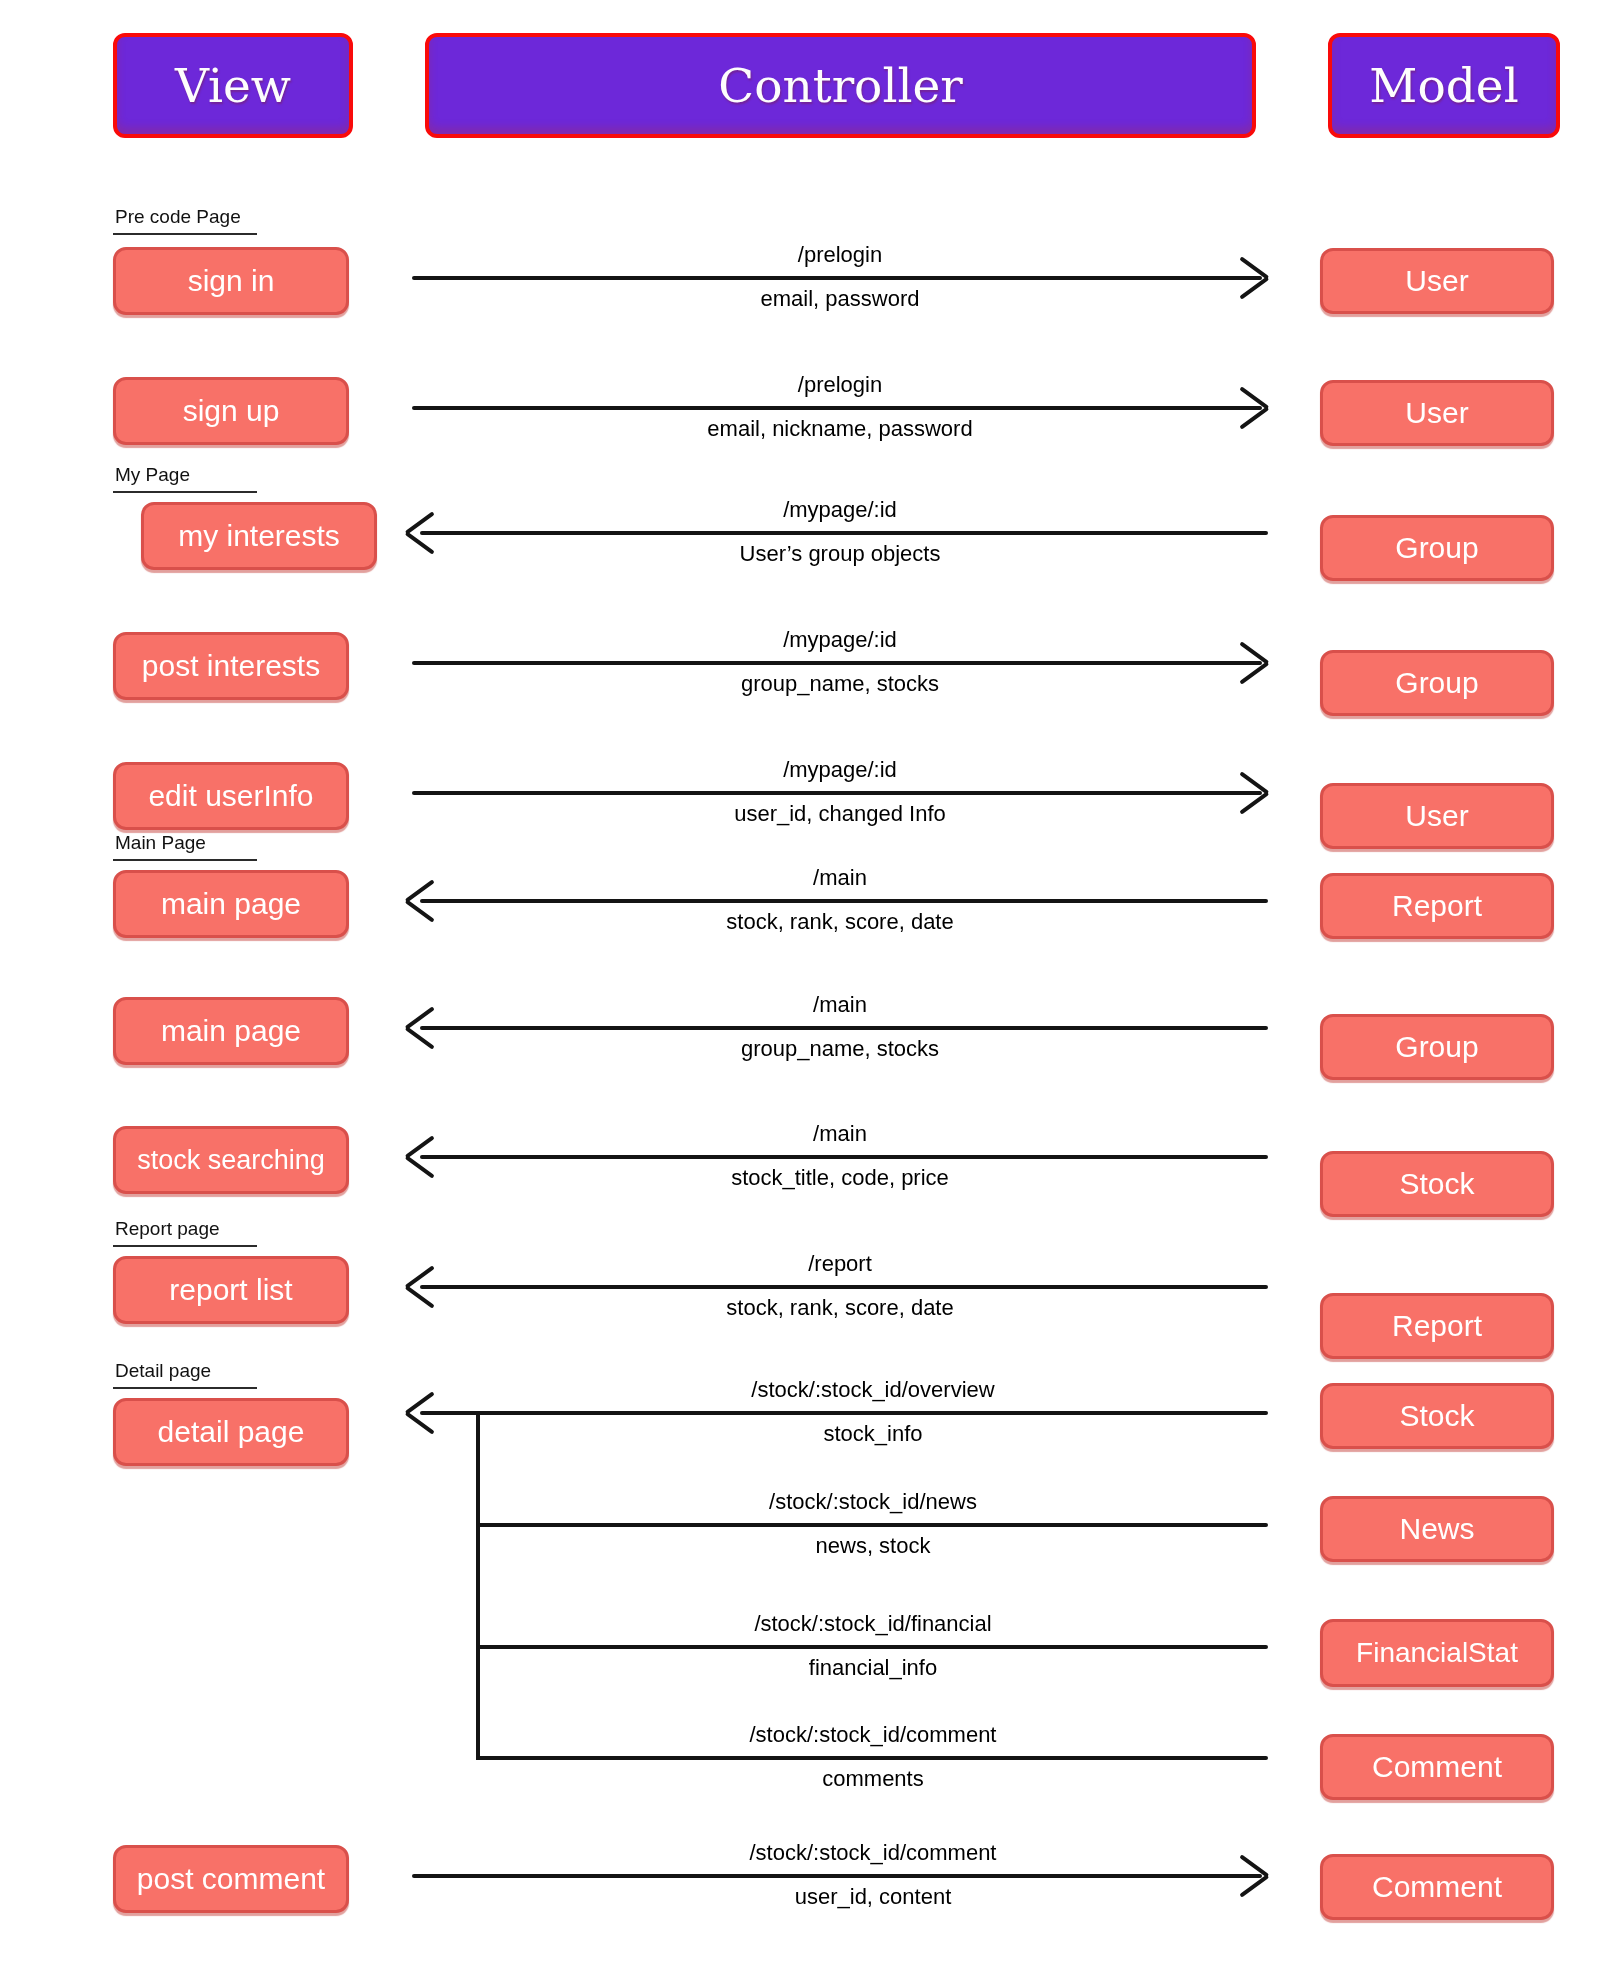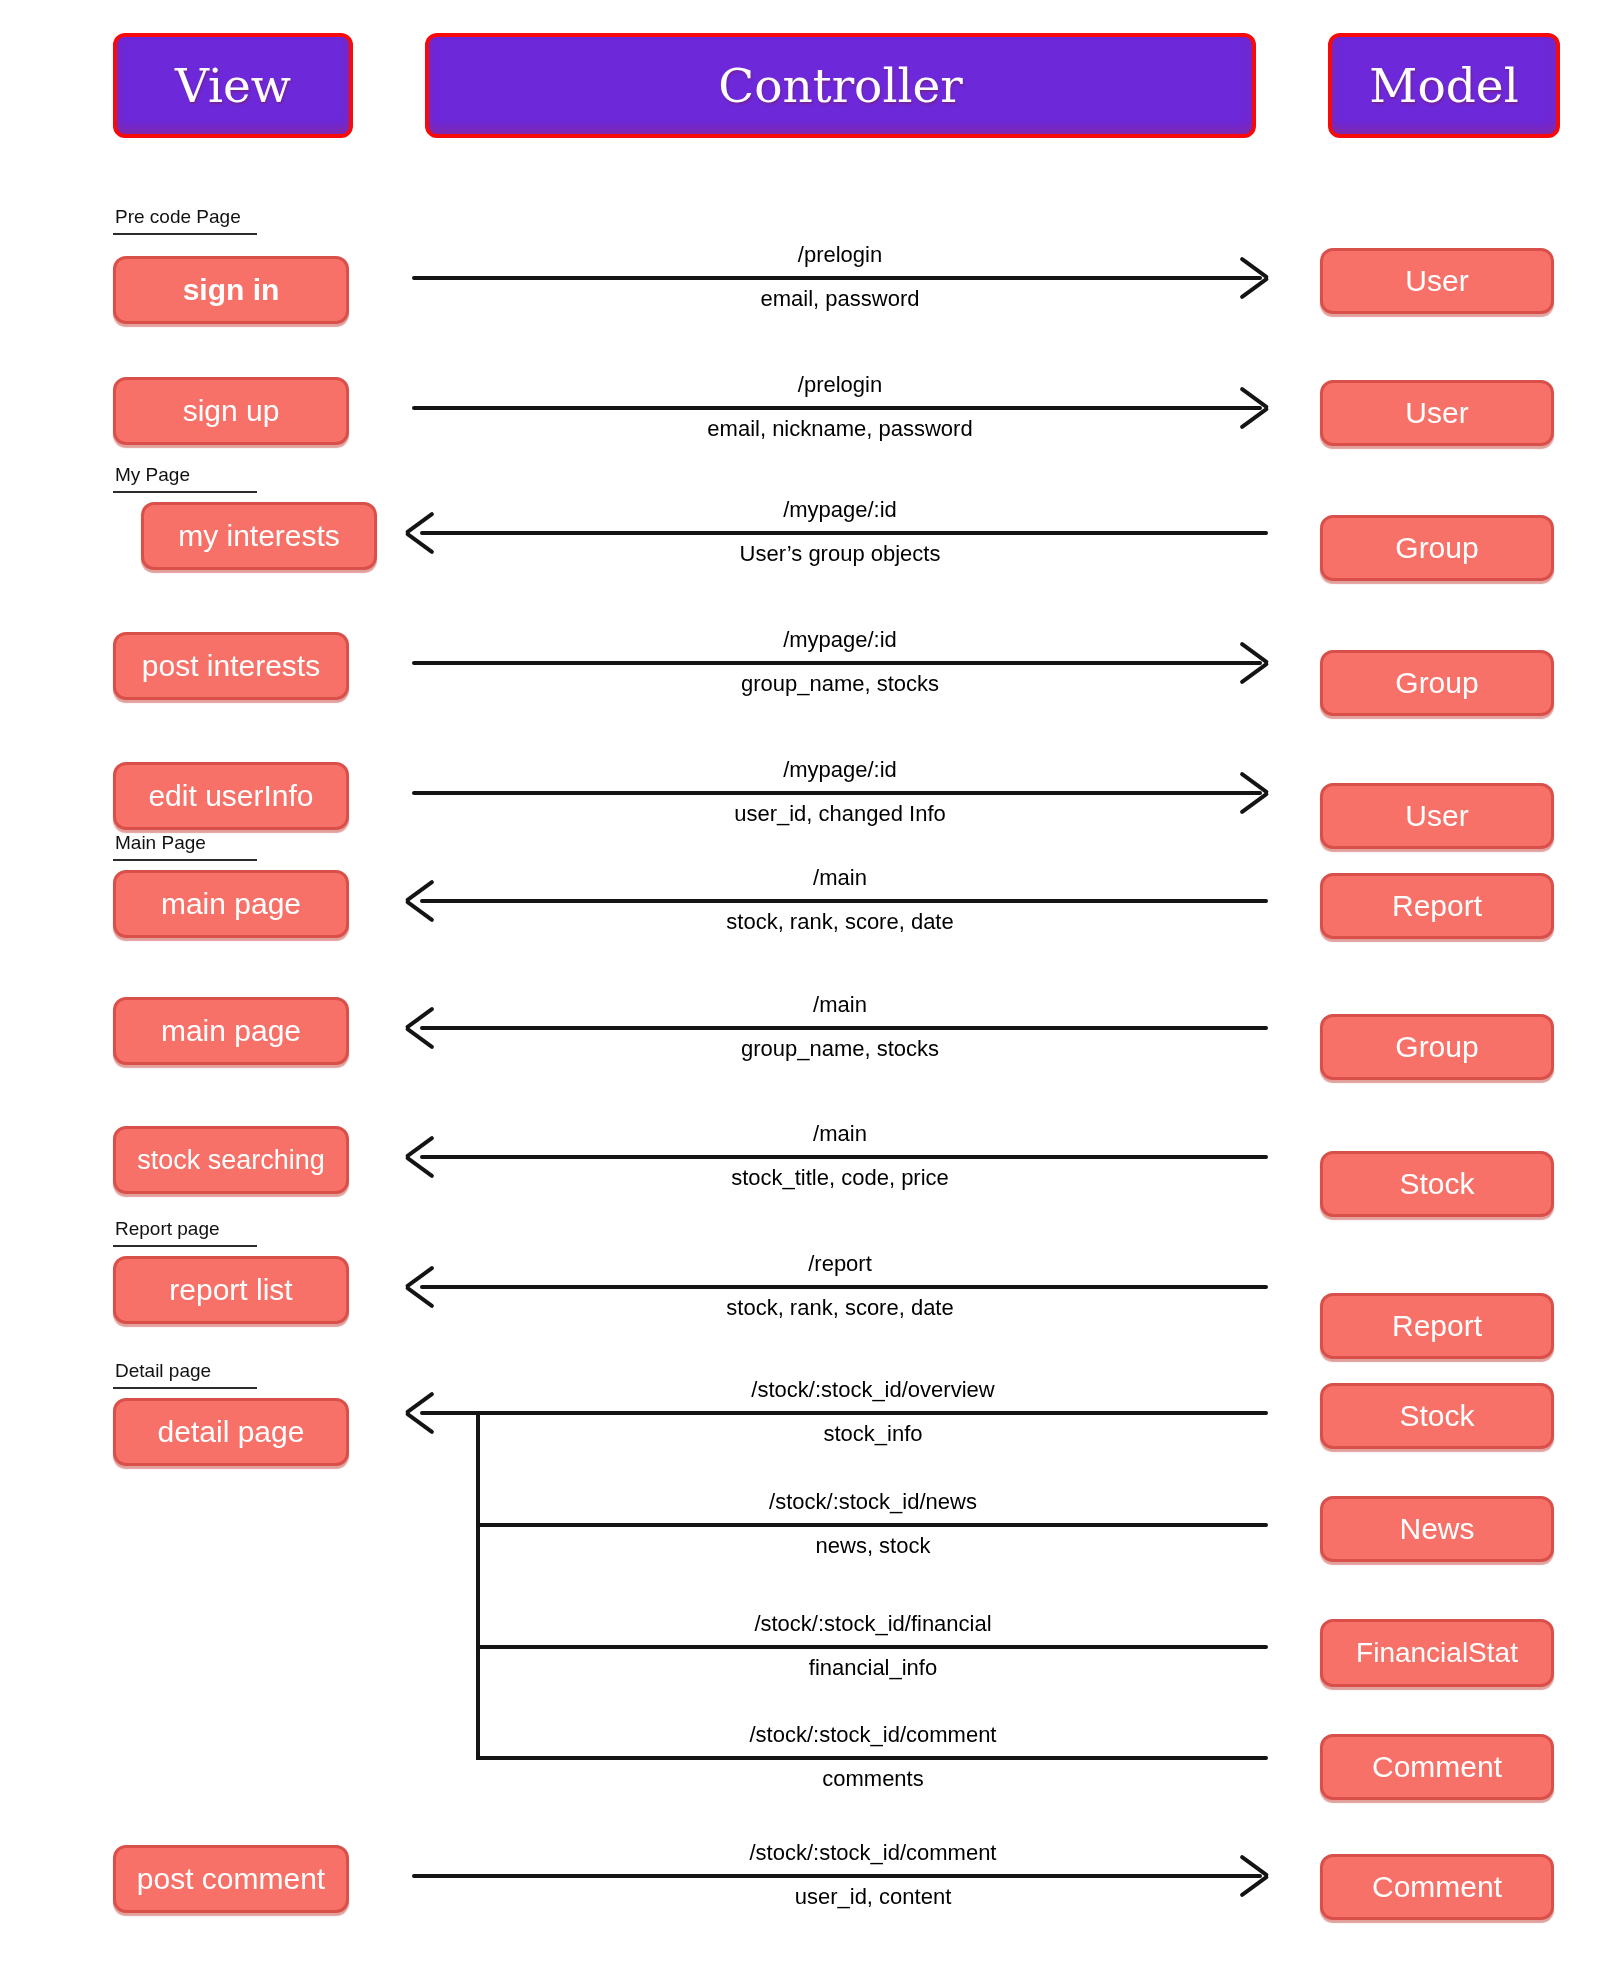--- a/index.html
+++ b/index.html
@@ -55,21 +55,21 @@
   <div class="hdr" style="left:1328px;top:33px;width:224px;height:97px;">
       <span>Model</span>
     </div>
 
   <div class="sec" style="left:113px;top:206px;">Pre code Page</div>
   <div class="sec" style="left:113px;top:464px;">My Page</div>
   <div class="sec" style="left:113px;top:832px;">Main Page</div>
   <div class="sec" style="left:113px;top:1218px;">Report page</div>
   <div class="sec" style="left:113px;top:1360px;">Detail page</div>
 
-  <div class="box" style="left:113px;top:256px;width:230px;height:62px;font-weight:bold;">
+  <div class="box" style="left:113px;top:247px;width:230px;height:62px;">
       <span>sign in</span>
     </div>
   <div class="ln" style="left:412px;top:276px;width:850px;"></div>
   <div class="chr" style="left:1230px;top:258px;"></div>
   <div class="pth" style="left:412px;top:242px;width:856px;">/prelogin</div>
   <div class="prm" style="left:412px;top:286px;width:856px;">email, password</div>
   <div class="box" style="left:1320px;top:248px;width:228px;height:60px;">
       <span>User</span>
     </div>
 

